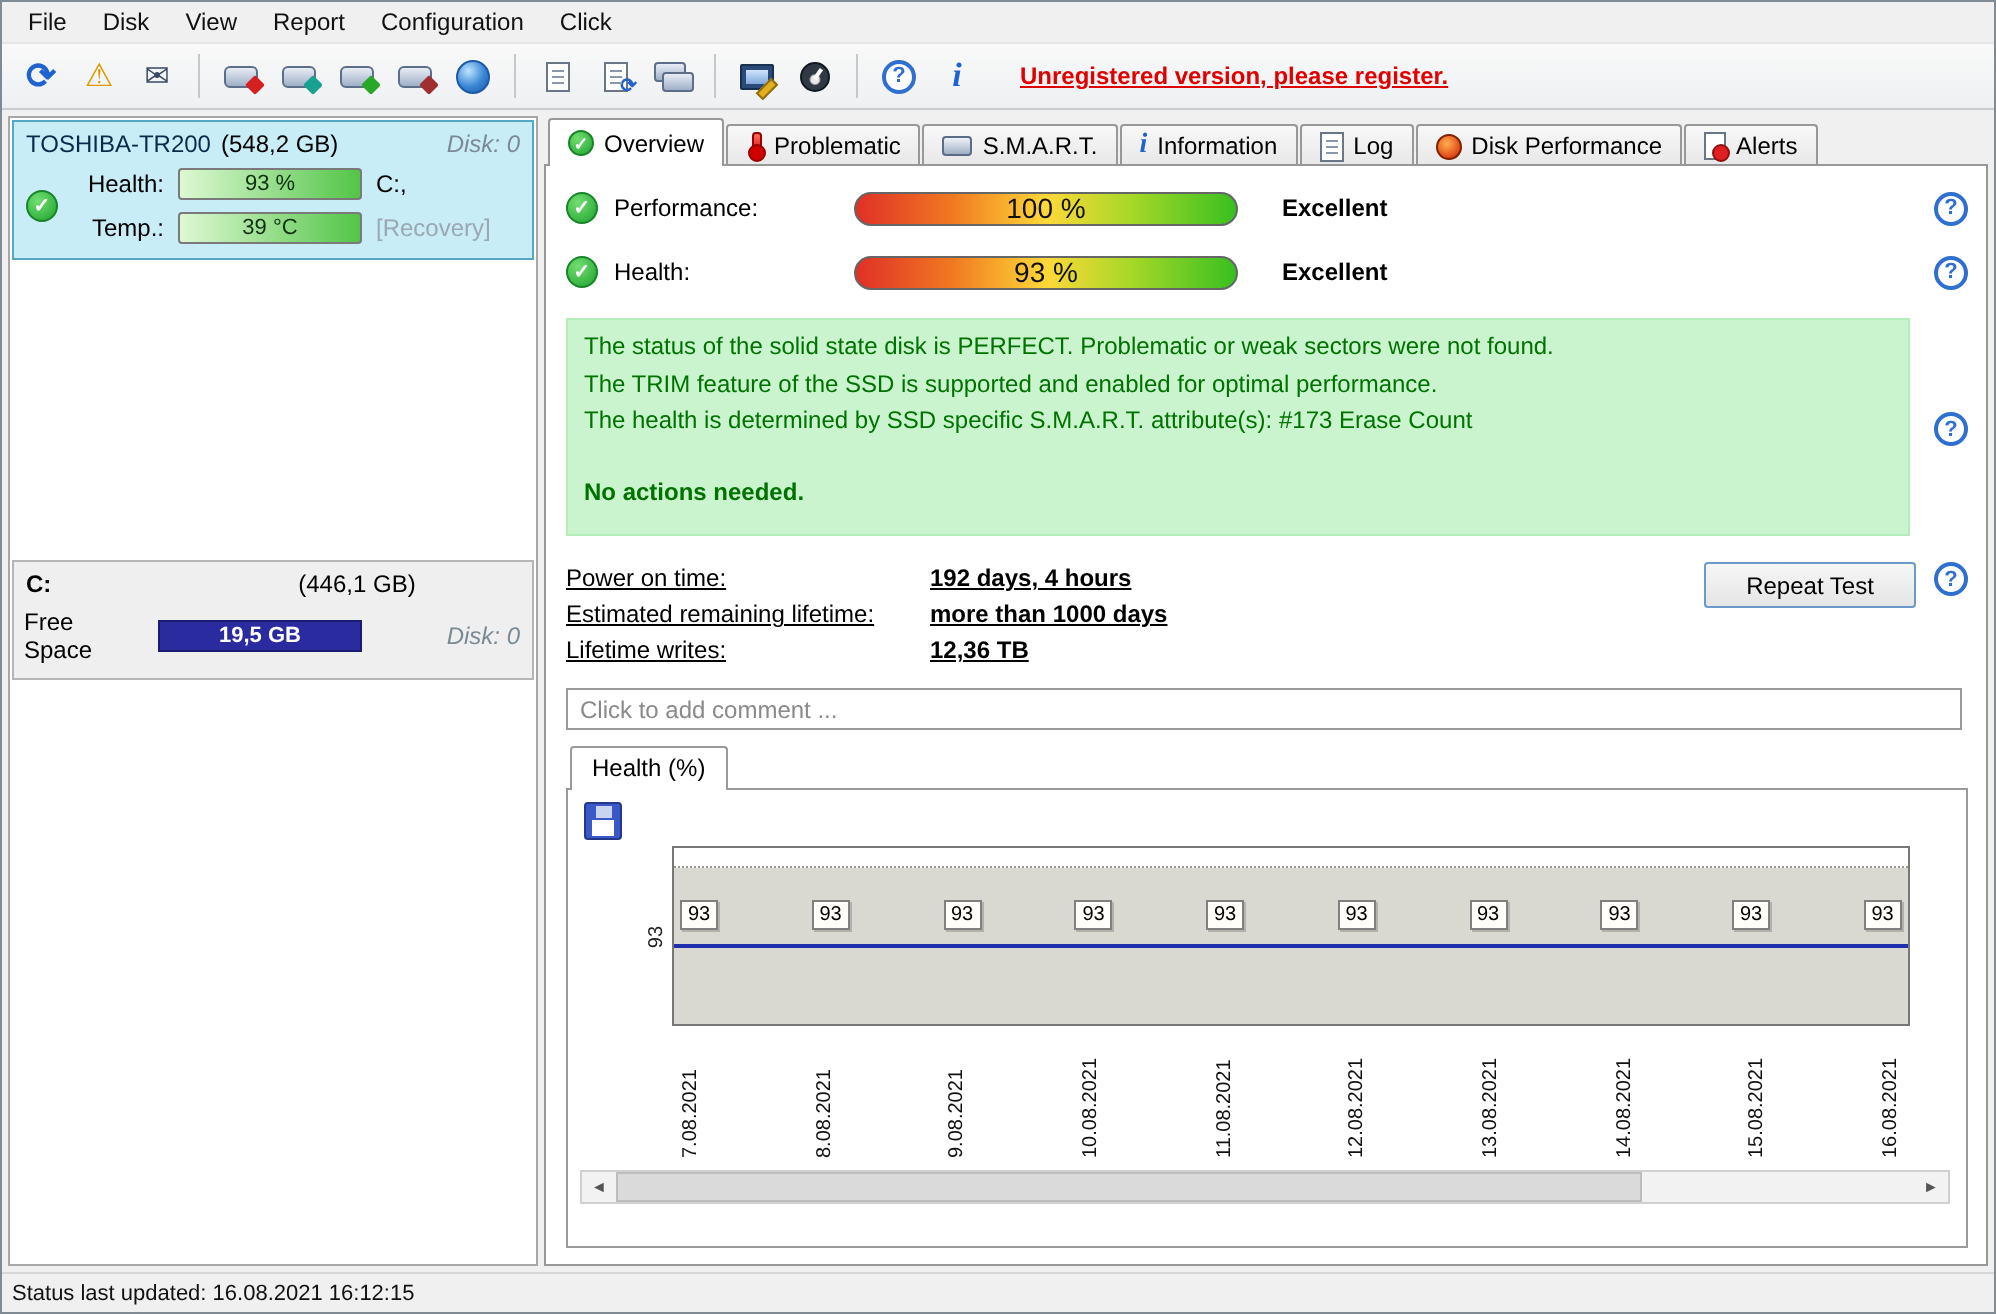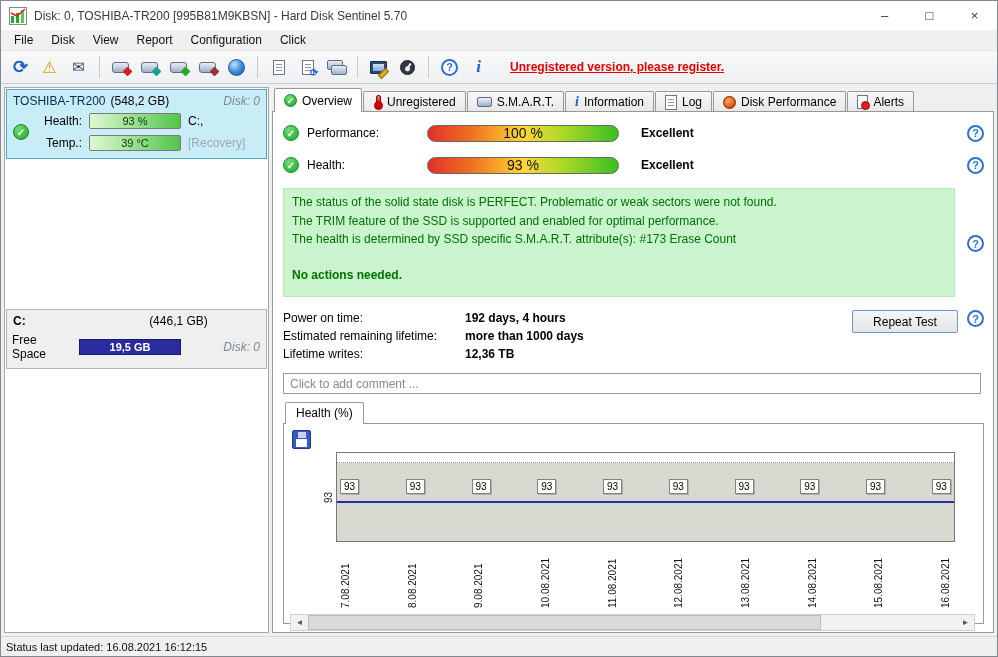--- a/index.html
+++ b/index.html
@@ -82,21 +82,21 @@
   .rating { font-weight:bold; font-size:12px; margin-left:14px; }
   .row-help { margin-left:auto; margin-right:3px; }
 
   .status-wrap { display:flex; margin:7px 0 8px;align-items:center; }
   .green-box { flex:1; background:#c9f4cd; border:1px solid #b4ecba; color:#007200; font-size:12px; padding:4px 8px 12px; line-height:1.55; }
   .green-box .bold-line { font-weight:bold; margin-top:1.4em; }
   .status-help { width:32px; display:flex; justify-content:flex-end; padding:2px 3px 0 0; }
 
   .info-section { display:flex; margin:2px 0 0; }
   .info-grid { flex:1; font-size:12px; }
-  .info-row { display:flex; margin:4px 0; }
+  .info-row { display:flex; margin:4px 0;text-decoration:underline; }
   .info-label { width:182px; }
   .info-value { font-weight:bold; }
   .info-side { display:flex; align-items:flex-start; gap:9px; padding:3px 3px 0 0; }
   .btn { min-width:106px; height:23px; background:linear-gradient(#f6f6f6,#e5e5e5); border:1px solid #6a9ac9; border-radius:2px; font-size:12px; display:flex; align-items:center; justify-content:center; }
 
   .comment-input { height:21px; border:1px solid #9a9a9a; font-size:12px; padding:2px 6px; color:#333; margin:8px 3px 8px 0; width:calc(100% - 6px); font-family:"Liberation Sans", sans-serif; }
   .comment-input::placeholder { color:#8a8a8a; }
 
   .chart-area { flex:1; display:flex; flex-direction:column; min-height:0; margin-right:3px; }
   .chart-tab { align-self:flex-start; padding:3px 10px 4px; border:1px solid #9a9a9a; border-bottom:none; border-radius:2px 2px 0 0; background:#fff; font-size:12px; position:relative; z-index:2; margin-left:2px; }
@@ -131,35 +131,20 @@
   .gauge-icon { width:13px; height:13px; border-radius:50%; background:radial-gradient(circle at 40% 35%, #ffb050, #e04818 70%, #a02800); border:1px solid #802000; display:inline-block; }
   .alert-icon { width:11px; height:14px; background:#fff; border:1px solid #6a7686; position:relative; display:inline-block; }
   .alert-icon::after { content:''; position:absolute; right:-3px; bottom:-2px; width:7px; height:7px; background:#e02020; border-radius:50%; border:1px solid #901010; }
   .tab-info-i { color:#1f63d0; font-family:"Liberation Serif", serif; font-weight:bold; font-style:italic; font-size:14px; }
 </style>
 </head>
 <body>
 
 <div class="window">
 
-  <div class="titlebar">
-    <svg class="app-icon" viewBox="0 0 18 18">
-      <rect x="0.5" y="0.5" width="17" height="17" fill="#ffffff" stroke="#888888"></rect>
-      <rect x="2" y="9" width="3" height="7" fill="#22aa22"></rect>
-      <rect x="7" y="6" width="3" height="10" fill="#22aa22"></rect>
-      <rect x="12" y="3" width="3" height="13" fill="#55cc55"></rect>
-      <polyline points="2,6 8,9 16,2" stroke="#dd2222" fill="none" stroke-width="1.5"></polyline>
-    </svg>
-    <span class="title-text">Disk: 0, TOSHIBA-TR200 [995B81M9KBSN]  -  Hard Disk Sentinel 5.70</span>
-    <div class="win-controls">
-      <span class="win-btn">–</span>
-      <span class="win-btn">□</span>
-      <span class="win-btn">×</span>
-    </div>
-  </div>
 
   <div class="menubar">
     <span class="menu-item">File</span>
     <span class="menu-item">Disk</span>
     <span class="menu-item">View</span>
     <span class="menu-item">Report</span>
     <span class="menu-item">Configuration</span>
     <span class="menu-item">Click</span>
   </div>
 
@@ -271,21 +256,21 @@
 
       <div class="tabs">
         <div class="tab active">
           <span class="check-icon sm">
               <span>✓</span>
             </span>
           <span>Overview</span>
         </div>
         <div class="tab">
           <span class="thermo"></span>
-          <span>Unregistered</span>
+          <span>Problematic</span>
         </div>
         <div class="tab">
           <span class="mini-disk"></span>
           <span>S.M.A.R.T.</span>
         </div>
         <div class="tab">
           <span class="tab-info-i">i</span>
           <span>Information</span>
         </div>
         <div class="tab">

